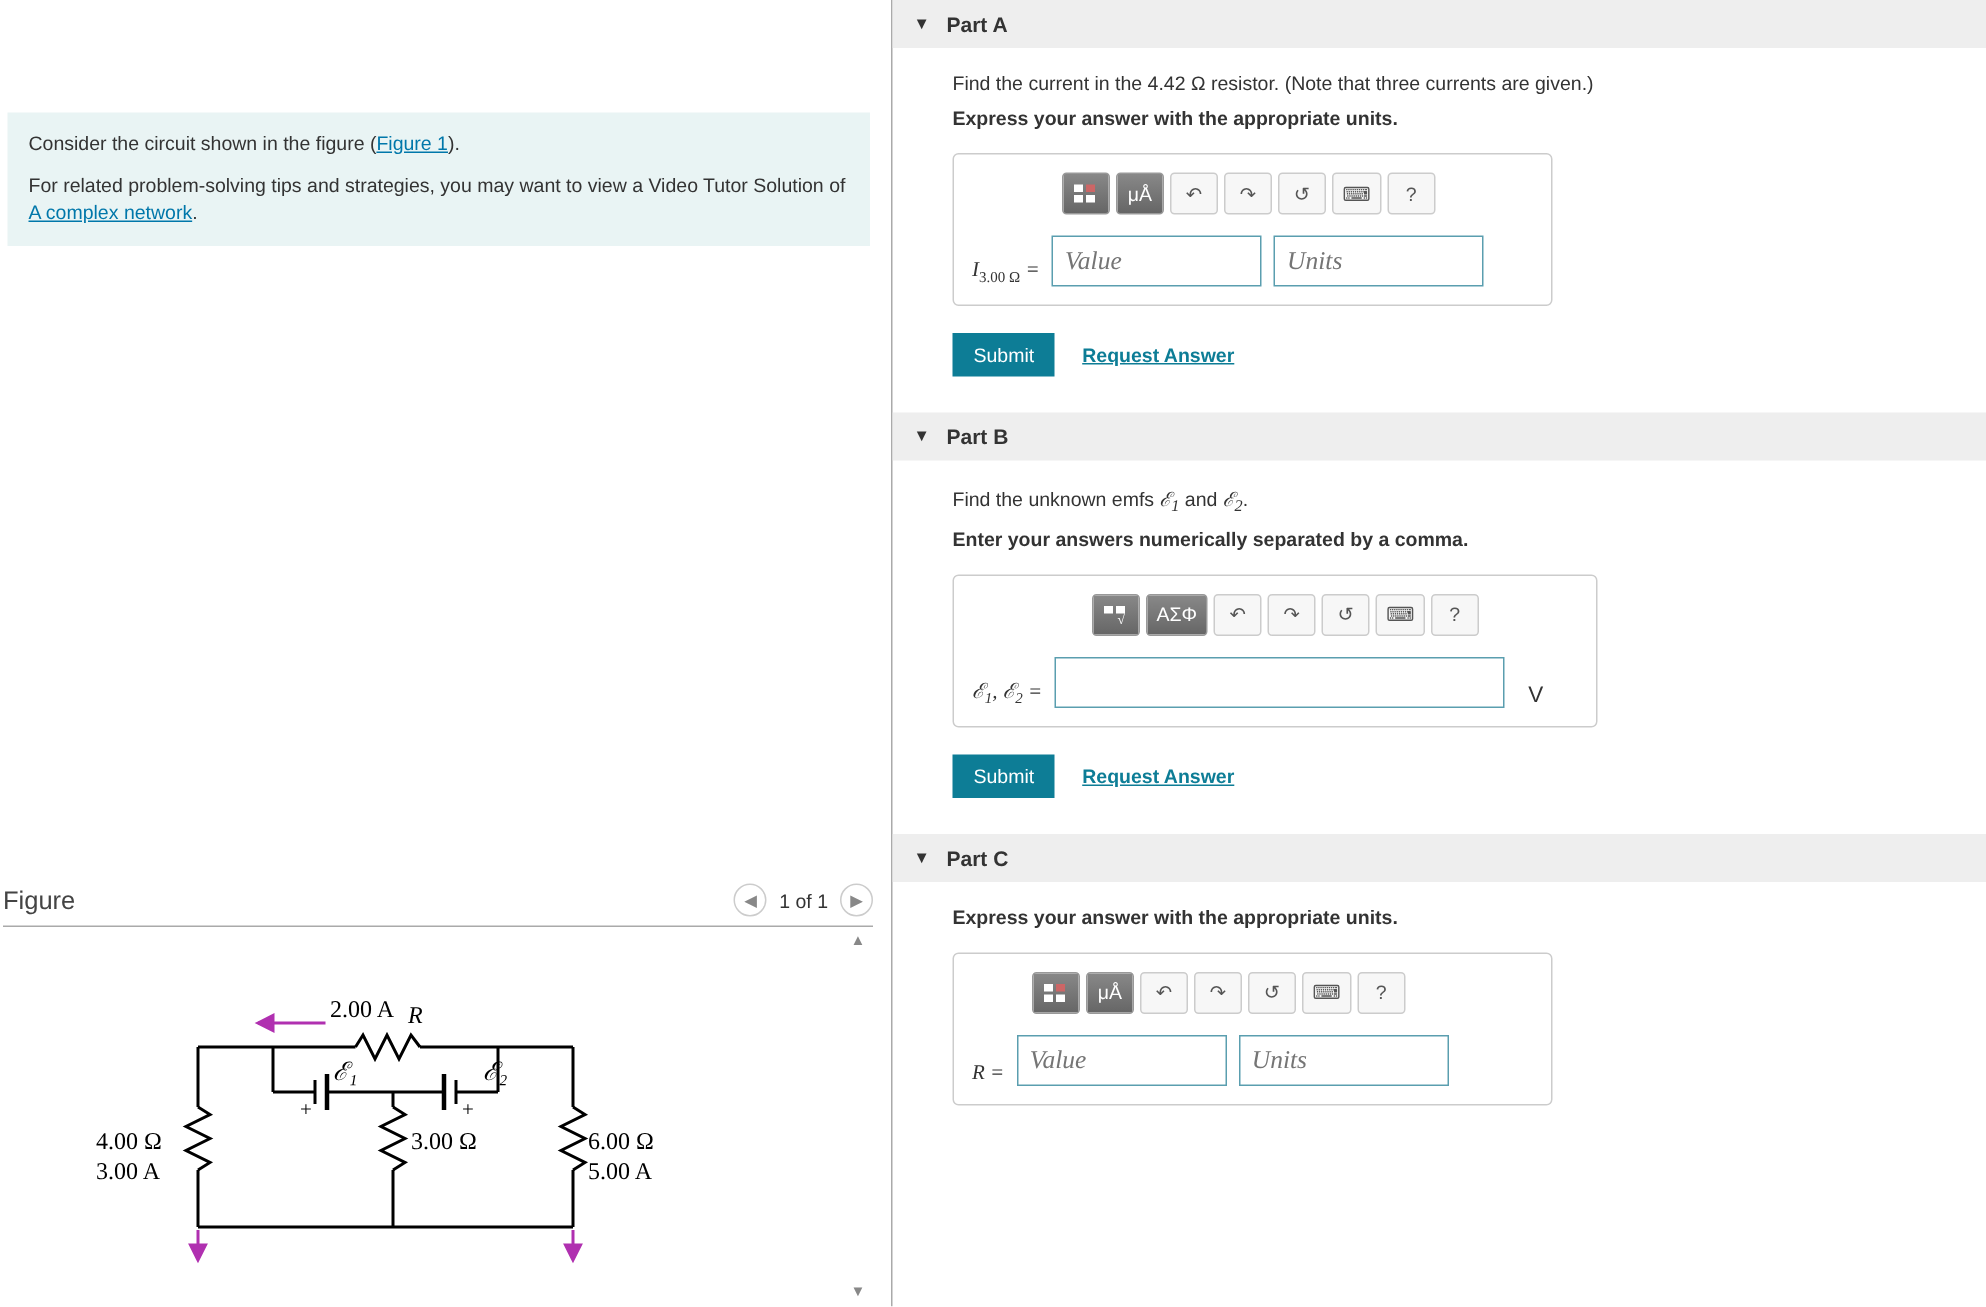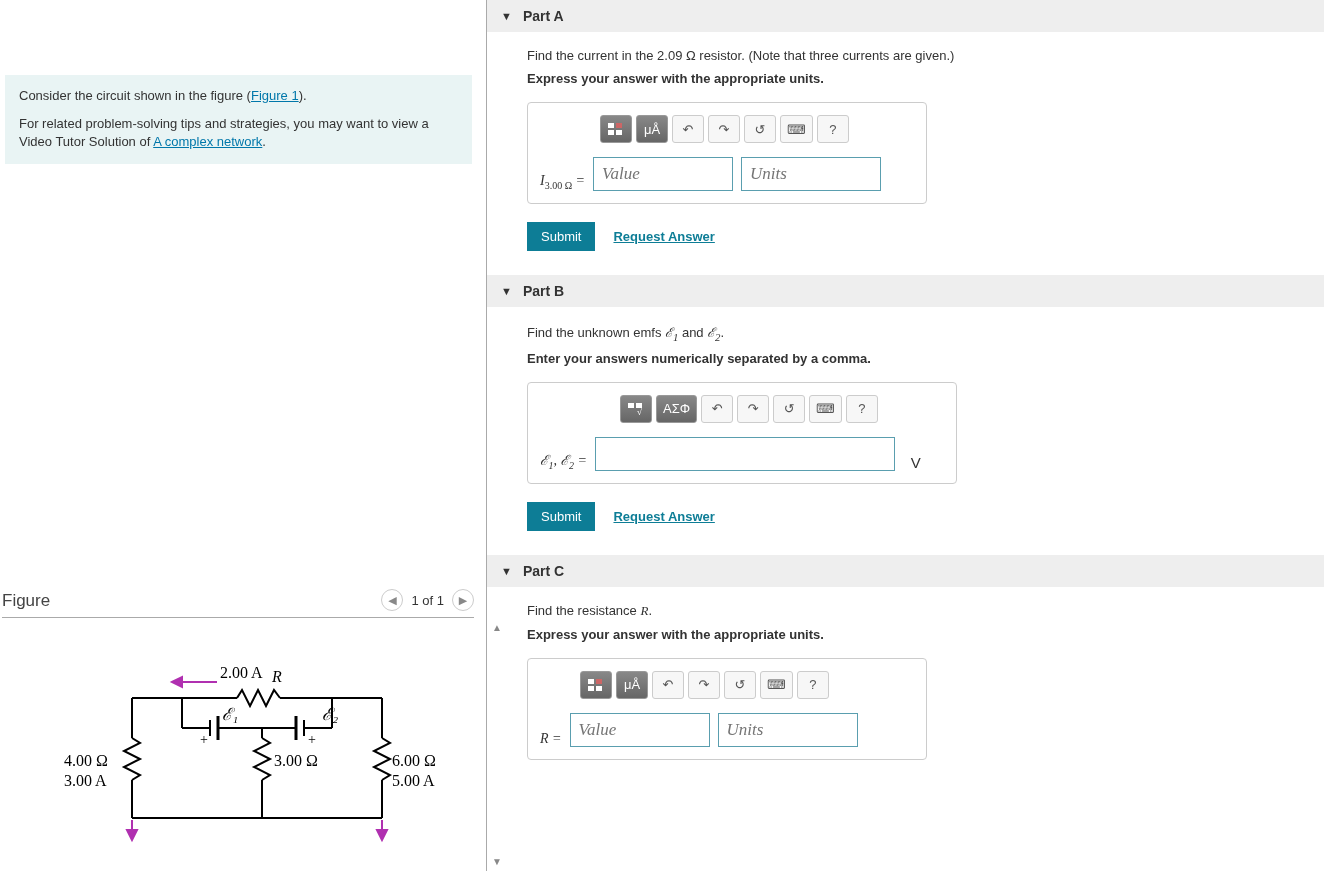--- a/index.html
+++ b/index.html
@@ -6,21 +6,21 @@
   body {
     font-family: Arial, Helvetica, sans-serif;
     font-size: 13px;
     color: #333;
     background: #fff;
     width: 1324px;
     height: 871px;
     display: flex;
   }
   .left-col {
-    width: 487px;
+    width: 595px;
     border-right: 1px solid #aaa;
     padding: 0;
     display: flex;
     flex-direction: column;
   }
   .right-col {
     flex: 1;
     padding: 0;
     overflow-y: auto;
   }
@@ -301,21 +301,21 @@
 </div>
 
 <div class="right-col">
 
   <div class="part">
     <div class="part-header">
       <span class="disclose">▼</span>
       <span>Part A</span>
     </div>
     <div class="part-body">
-      <div class="question">Find the current in the 2.09 Ω resistor. (Note that three currents are given.)</div>
+      <div class="question">Find the current in the 4.42 Ω resistor. (Note that three currents are given.)</div>
       <div class="instruction">Express your answer with the appropriate units.</div>
       <div class="answer-box">
         <div class="toolbar">
           <div class="tbtn">
               <svg width="18" height="14">
                 <rect x="1" y="1" width="6" height="5" fill="#fff"></rect>
                 <rect x="9" y="1" width="6" height="5" fill="#c66"></rect>
                 <rect x="1" y="8" width="6" height="5" fill="#fff"></rect>
                 <rect x="9" y="8" width="6" height="5" fill="#fff"></rect>
               </svg>
@@ -378,23 +378,20 @@
       </div>
     </div>
   </div>
 
   <div class="part">
     <div class="part-header">
       <span class="disclose">▼</span>
       <span>Part C</span>
     </div>
     <div class="part-body">
-      <div class="question">
-        <span>Find the resistance </span><span class="ital">R</span><span>.</span>
-      </div>
       <div class="instruction">Express your answer with the appropriate units.</div>
       <div class="answer-box">
         <div class="toolbar" style="margin-left:40px">
           <div class="tbtn">
               <svg width="18" height="14">
                 <rect x="1" y="1" width="6" height="5" fill="#fff"></rect>
                 <rect x="9" y="1" width="6" height="5" fill="#c66"></rect>
                 <rect x="1" y="8" width="6" height="5" fill="#fff"></rect>
                 <rect x="9" y="8" width="6" height="5" fill="#fff"></rect>
               </svg>

